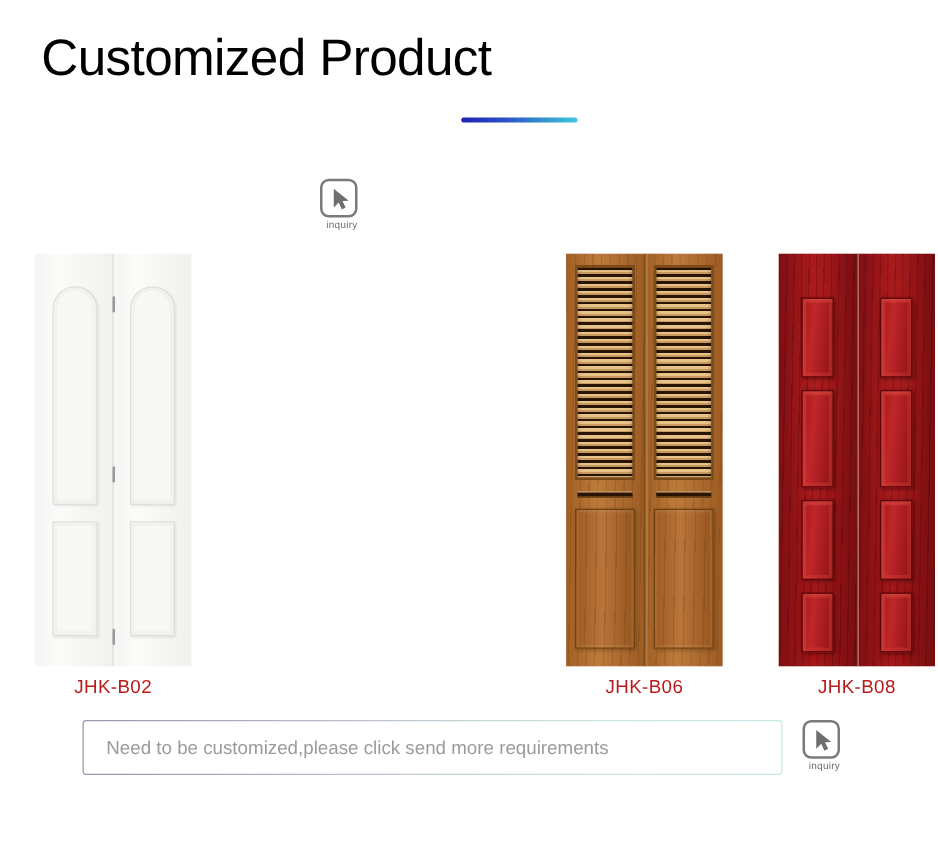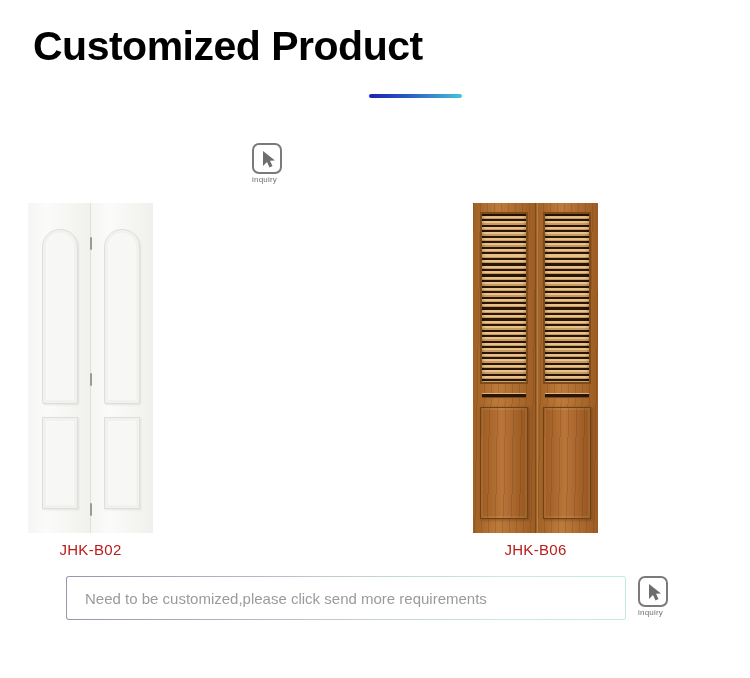--- a/index.html
+++ b/index.html
@@ -7,21 +7,21 @@
     width: 750px; height: 678px;
     background: #ffffff;
     font-family: "Liberation Sans", sans-serif;
     overflow: hidden;
   }
   .page { position: relative; width: 750px; height: 678px; background:#fff; }
 
   
   .page-title {
     position: absolute; left: 33px; top: 26px;
-    font-size: 41px; font-weight: 700; color: #000000;
+    font-size: 41px; font-weight: 400; color: #000000;
     letter-spacing: -0.5px; line-height: 1;
     font-family: "Liberation Sans", sans-serif;
   }
   .title-underline {
     position: absolute; left: 369px; top: 94px;
     width: 93px; height: 4px; border-radius: 2px;
     background: linear-gradient(90deg, #1f1fb5 0%, #2a56c6 40%, #3fc6d8 100%);
   }
 
   
@@ -33,21 +33,21 @@
     width: 263px; height: 35px;
     border: none; border-radius: 4px; cursor: pointer;
     background: linear-gradient(90deg, #6a0df0 0%, #4b2af5 16%, #2f6ef2 46%, #14c4f0 76%, #0ff0f0 100%);
     color: #ffffff; font-size: 20px; font-weight: 700;
     font-family: "Liberation Sans", sans-serif;
     display: flex; align-items: center; justify-content: center;
     letter-spacing: 0.2px;
   }
   .inquiry-box {
     margin-left: 11px; width: 34px;
-    display: flex; flex-direction: column; align-items: flex-start; cursor: pointer;
+    display: flex; flex-direction: column; align-items: flex-end; cursor: pointer;
   }
   .cursor-card {
     width: 30px; height: 31px; border: 2px solid #7a7a7a;
     border-radius: 7px; position: relative; background: #fff;
   }
   .cursor-card svg { position: absolute; left: 8px; top: 6px; }
   .inquiry-label {
     margin-top: 1px; font-size: 8px; color: #6e6e6e;
     font-family: "Liberation Sans", sans-serif; letter-spacing: .2px;
   }
@@ -206,37 +206,55 @@
         <div class="seam" style="background:linear-gradient(90deg,#d6d6d4,#ffffff)"></div>
         <div class="handle" style="top:34px"></div>
         <div class="handle" style="top:170px"></div>
         <div class="handle" style="top:300px"></div>
       </div>
       <div class="door-label">JHK-B02</div>
     </div>
 
 
 
-    <div class="door-cell" style="left:473px">
+    <div class="door-cell" style="left:453px">
       <div class="door-img d-wood">
         <div class="leaf left">
           <div class="louver" style="left:7px;top:9px;width:48px;height:172px"></div>
           <div class="vent" style="left:9px;top:190px;width:44px"></div>
           <div class="wpanel" style="left:7px;top:204px;width:48px;height:112px"></div>
         </div>
         <div class="leaf right">
           <div class="louver" style="left:7px;top:9px;width:48px;height:172px"></div>
           <div class="vent" style="left:9px;top:190px;width:44px"></div>
           <div class="wpanel" style="left:7px;top:204px;width:48px;height:112px"></div>
         </div>
         <div class="seam" style="width:3px;background:linear-gradient(90deg,#6d3f12,#c98a49)"></div>
       </div>
       <div class="door-label">JHK-B06</div>
     </div>
 
+    <div class="door-cell" style="left:623px">
+      <div class="door-img d-red">
+        <div class="leaf left">
+          <div class="panel-r" style="left:18px;top:35px;width:26px;height:64px"></div>
+          <div class="panel-r" style="left:18px;top:109px;width:26px;height:78px"></div>
+          <div class="panel-r" style="left:18px;top:197px;width:26px;height:64px"></div>
+          <div class="panel-r" style="left:18px;top:271px;width:26px;height:48px"></div>
+        </div>
+        <div class="leaf right">
+          <div class="panel-r" style="left:18px;top:35px;width:26px;height:64px"></div>
+          <div class="panel-r" style="left:18px;top:109px;width:26px;height:78px"></div>
+          <div class="panel-r" style="left:18px;top:197px;width:26px;height:64px"></div>
+          <div class="panel-r" style="left:18px;top:271px;width:26px;height:48px"></div>
+        </div>
+        <div class="seam" style="background:linear-gradient(90deg,#5e0709,#d98c80)"></div>
+      </div>
+      <div class="door-label">JHK-B08</div>
+    </div>
 
   </div>
 
   <div class="bottom-row">
     <div class="custom-input-wrap">
       <input class="custom-input" type="text" placeholder="Need to be customized,please click send more requirements" style="">
     </div>
     <div class="inquiry-box bottom-inquiry">
       <div class="cursor-card">
         <svg width="14" height="17" viewBox="0 0 14 17" aria-hidden="true">

